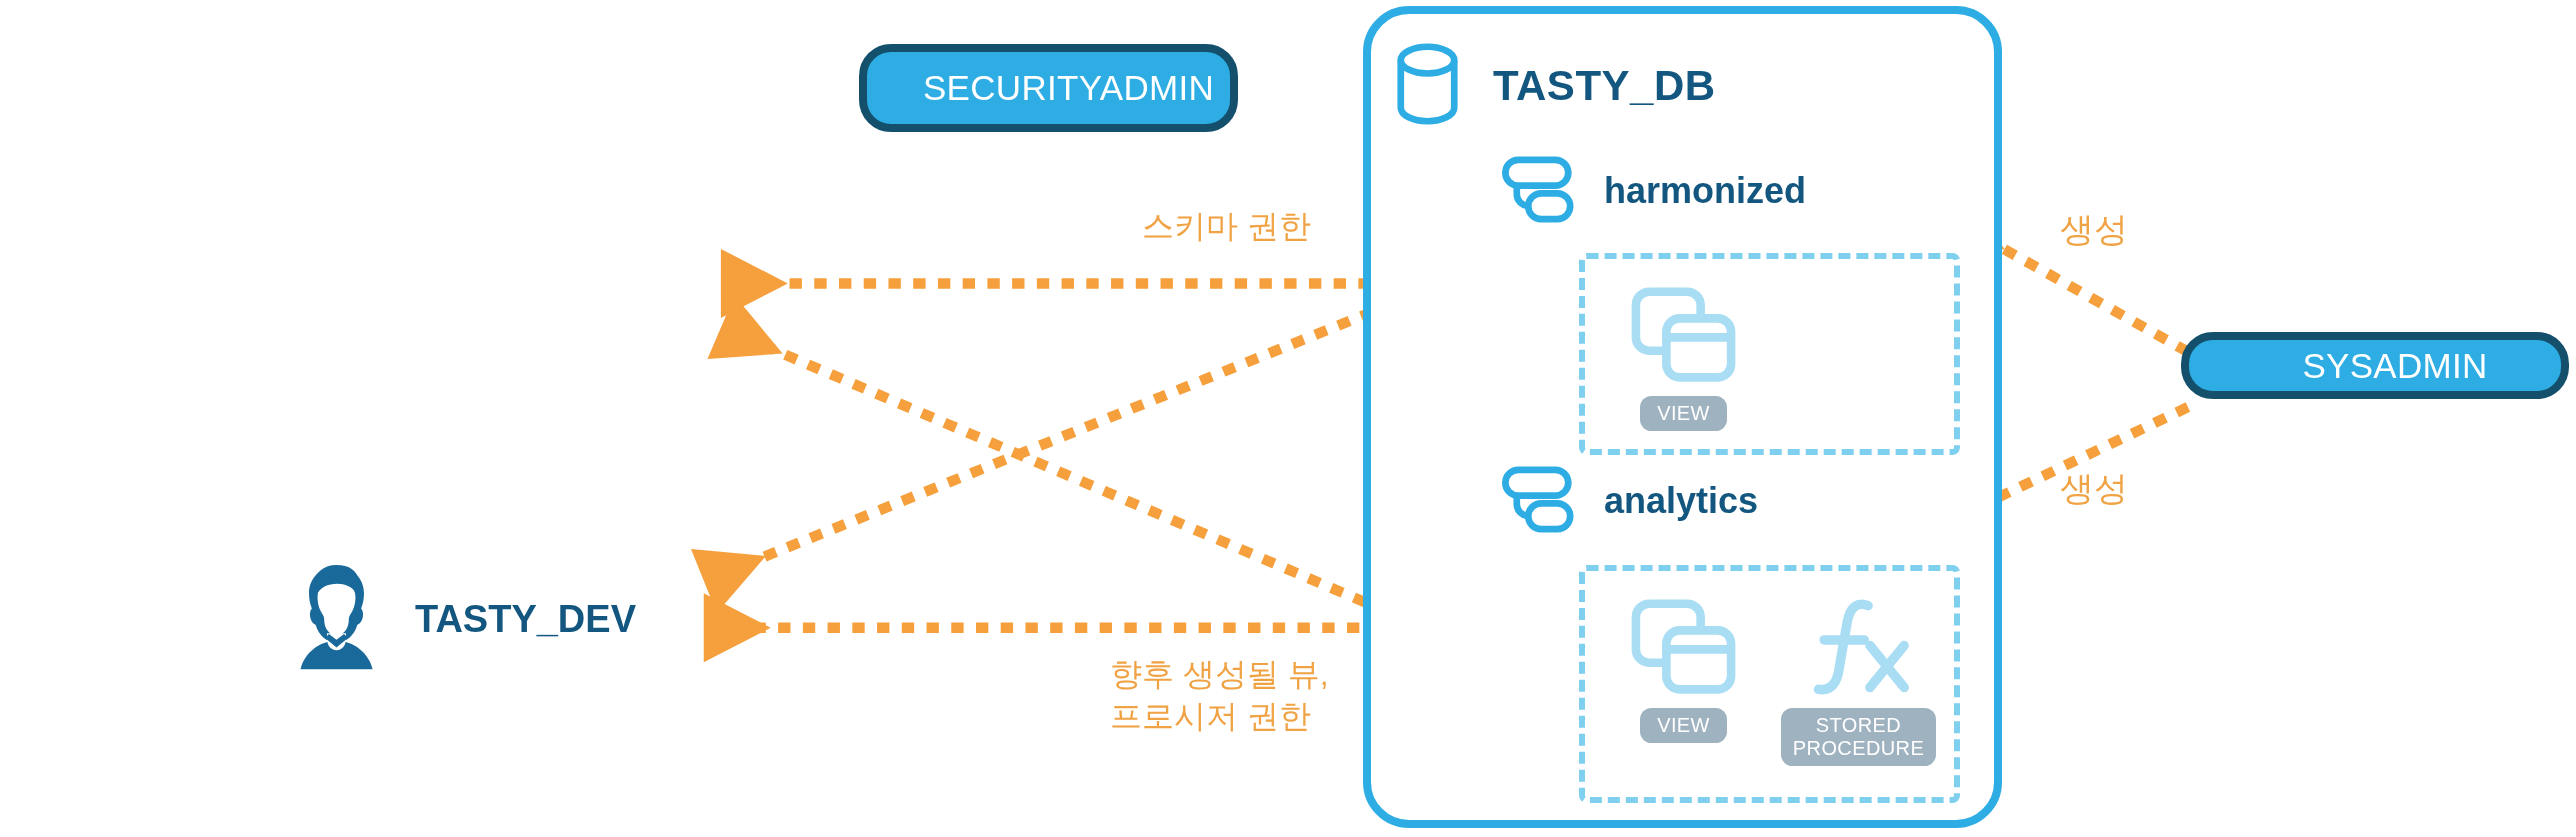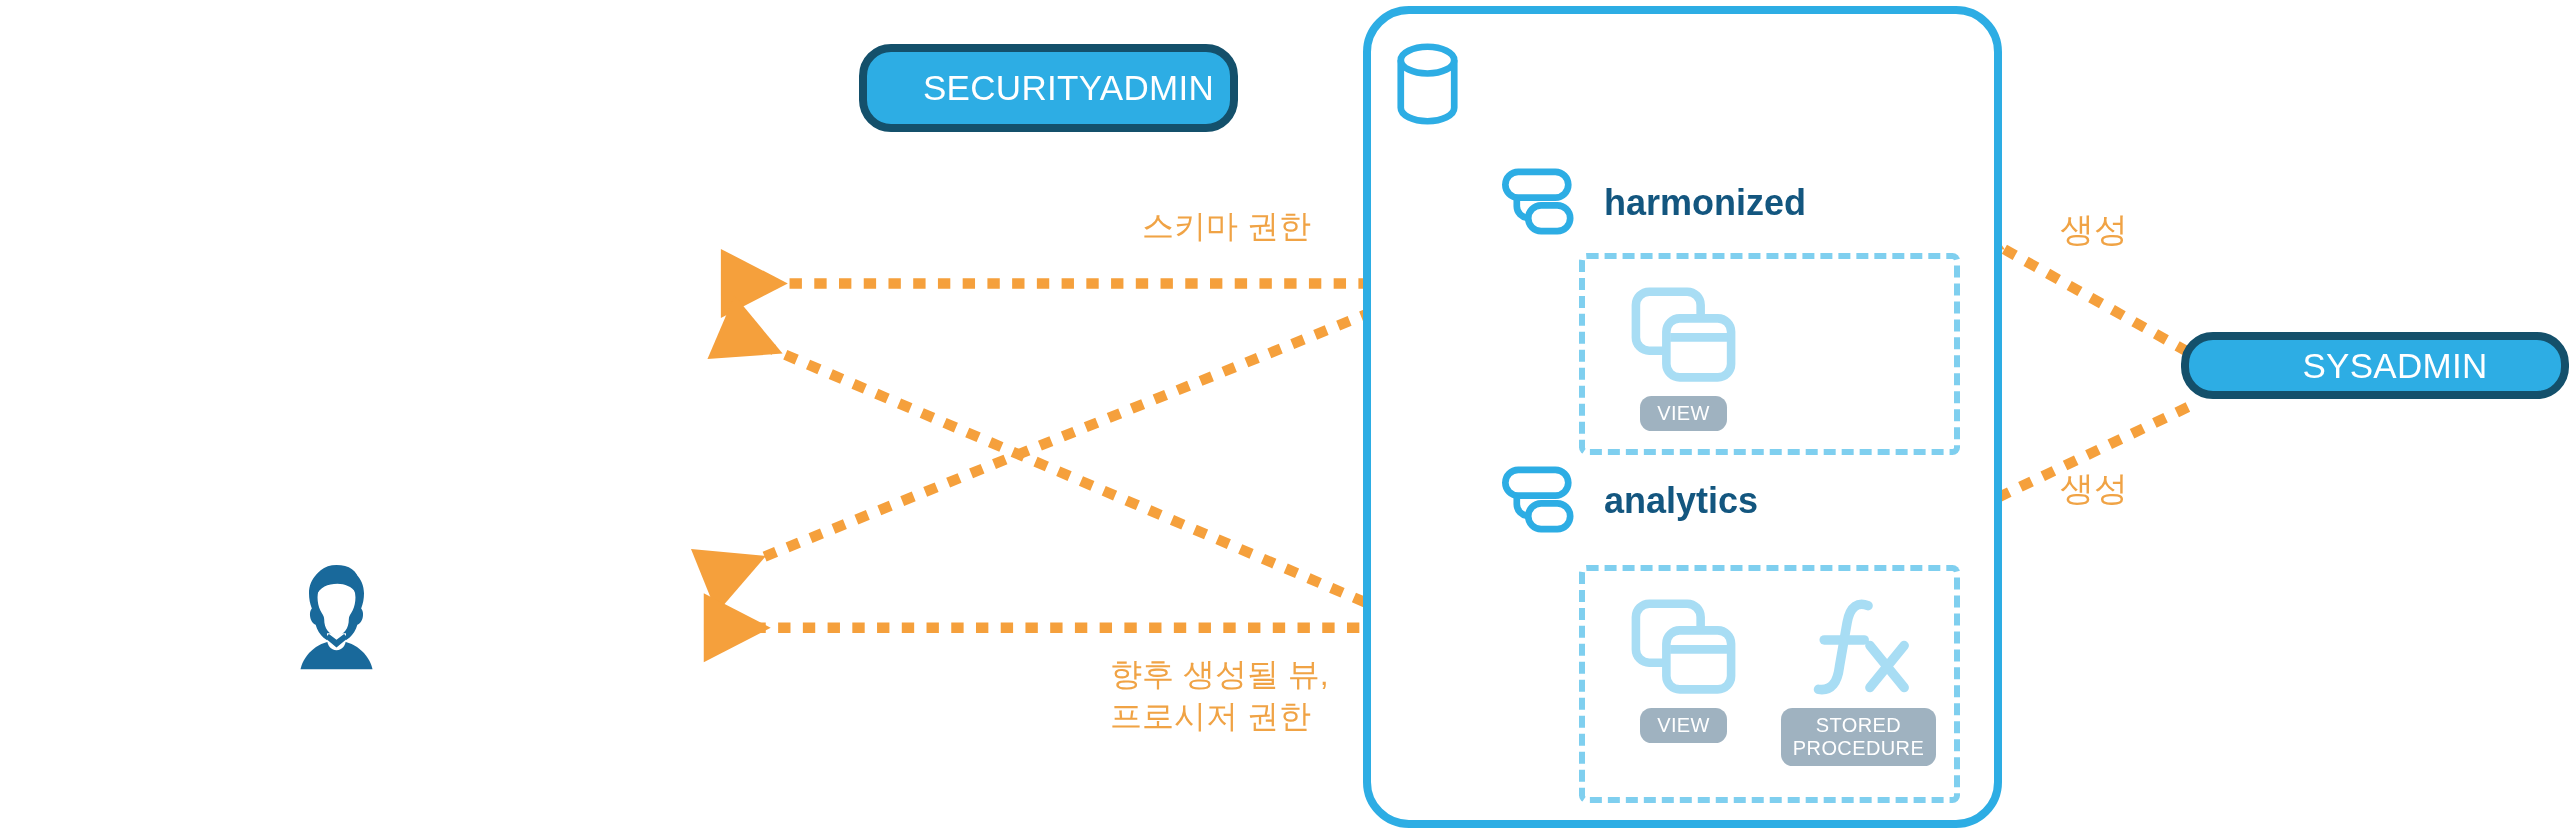--- a/index.html
+++ b/index.html
@@ -39,21 +39,21 @@
   
   #db-container{
     position:absolute;left:1363px;top:5.7px;width:639px;height:822px;
     border:8.6px solid #2DADE4;border-radius:46px;background:#ffffff;box-sizing:border-box;
   }
   #db-header{position:absolute;left:1394px;top:42px;display:flex;align-items:center;}
   #db-title{color:#13567F;font-weight:bold;font-size:42px;margin-left:32px;letter-spacing:0.5px;}
 
   .schema-row{position:absolute;display:flex;align-items:center;}
   .schema-name{color:#13567F;font-weight:bold;font-size:36px;margin-left:30px;}
-  #schema-harmonized{left:1492px;top:168px;text-align:right;}
+  #schema-harmonized{left:1492px;top:156px;text-align:right;}
   #schema-analytics{left:1492px;top:466px;}
 
   .obj-box{
     position:absolute;border:6.7px dashed #7FCFEF;border-radius:7.6px;box-sizing:border-box;
     display:flex;align-items:flex-start;padding:27px 0 0 27px;gap:32px;
   }
   #objbox-harmonized{left:1579px;top:253px;width:381px;height:202px;}
   #objbox-analytics{left:1579px;top:565px;width:381px;height:238px;}
 
   .obj{display:flex;flex-direction:column;align-items:center;width:143px;}
@@ -115,31 +115,33 @@
     <span class="person-ico">
       <svg width="103" height="110" viewBox="0 0 108 116" xmlns="http://www.w3.org/2000/svg">
         <path fill="#19699B" d="M54 4c-17 0-29 12-29 28 0 6 1 11 3 16 -1 1 -2 3 -2 6 0 6 3 10 6 11 3 11 12 19 22 19s19-8 22-19c3-1 6-5 6-11 0-3-1-5-2-6 2-5 3-10 3-16C83 16 71 4 54 4z"></path>
         <path fill="#FFFFFF" d="M54 17c-12 0-20 8-20 19 0 5 1 10 3 14 2 4 4 6 4 9 0 10 5 17 13 17s13-7 13-17c0-3 2-5 4-9 2-4 3-9 3-14C74 25 66 17 54 17z"></path>
         <path fill="#19699B" d="M33 34c3-8 12-12 22-12 8 0 15 3 19 9 2-4 3-8 3-12C77 8 67 2 54 2 41 2 31 10 29 22c-1 5 1 10 4 12z"></path>
         <path fill="#19699B" d="M54 82c-18 0-34 13-38 30h76C88 95 72 82 54 82z"></path>
         <path fill="#FFFFFF" d="M44 80c0 7 4 12 10 12s10-5 10-12v-6H44z"></path>
         <path fill="#19699B" d="M42 79l12 10 12-10 -4-4 -8 6 -8-6z"></path>
       </svg>
     </span>
+    <span class="actor-label">TASTY_DEV</span>
   </div>
 
   <div id="db-container"></div>
 
   <div id="db-header">
     <span>
       <svg width="67" height="84" viewBox="0 0 70 88" xmlns="http://www.w3.org/2000/svg">
         <ellipse cx="35" cy="19" rx="28" ry="14" fill="none" stroke="#2DADE4" stroke-width="7"></ellipse>
         <path d="M7 19 V69 a28 14 0 0 0 56 0 V19" fill="none" stroke="#2DADE4" stroke-width="7"></path>
       </svg>
     </span>
+    <span id="db-title">TASTY_DB</span>
   </div>
 
   <div id="schema-harmonized" class="schema-row">
     <span>
       <svg width="82" height="67" viewBox="0 0 86 70" xmlns="http://www.w3.org/2000/svg">
         <rect x="14" y="4" width="66" height="27" rx="13.5" fill="none" stroke="#2DADE4" stroke-width="7"></rect>
         <rect x="38" y="39" width="44" height="27" rx="13.5" fill="none" stroke="#2DADE4" stroke-width="7"></rect>
         <path d="M26 31 V40 a12 12 0 0 0 12 12 h2" fill="none" stroke="#2DADE4" stroke-width="7"></path>
       </svg>
     </span>

